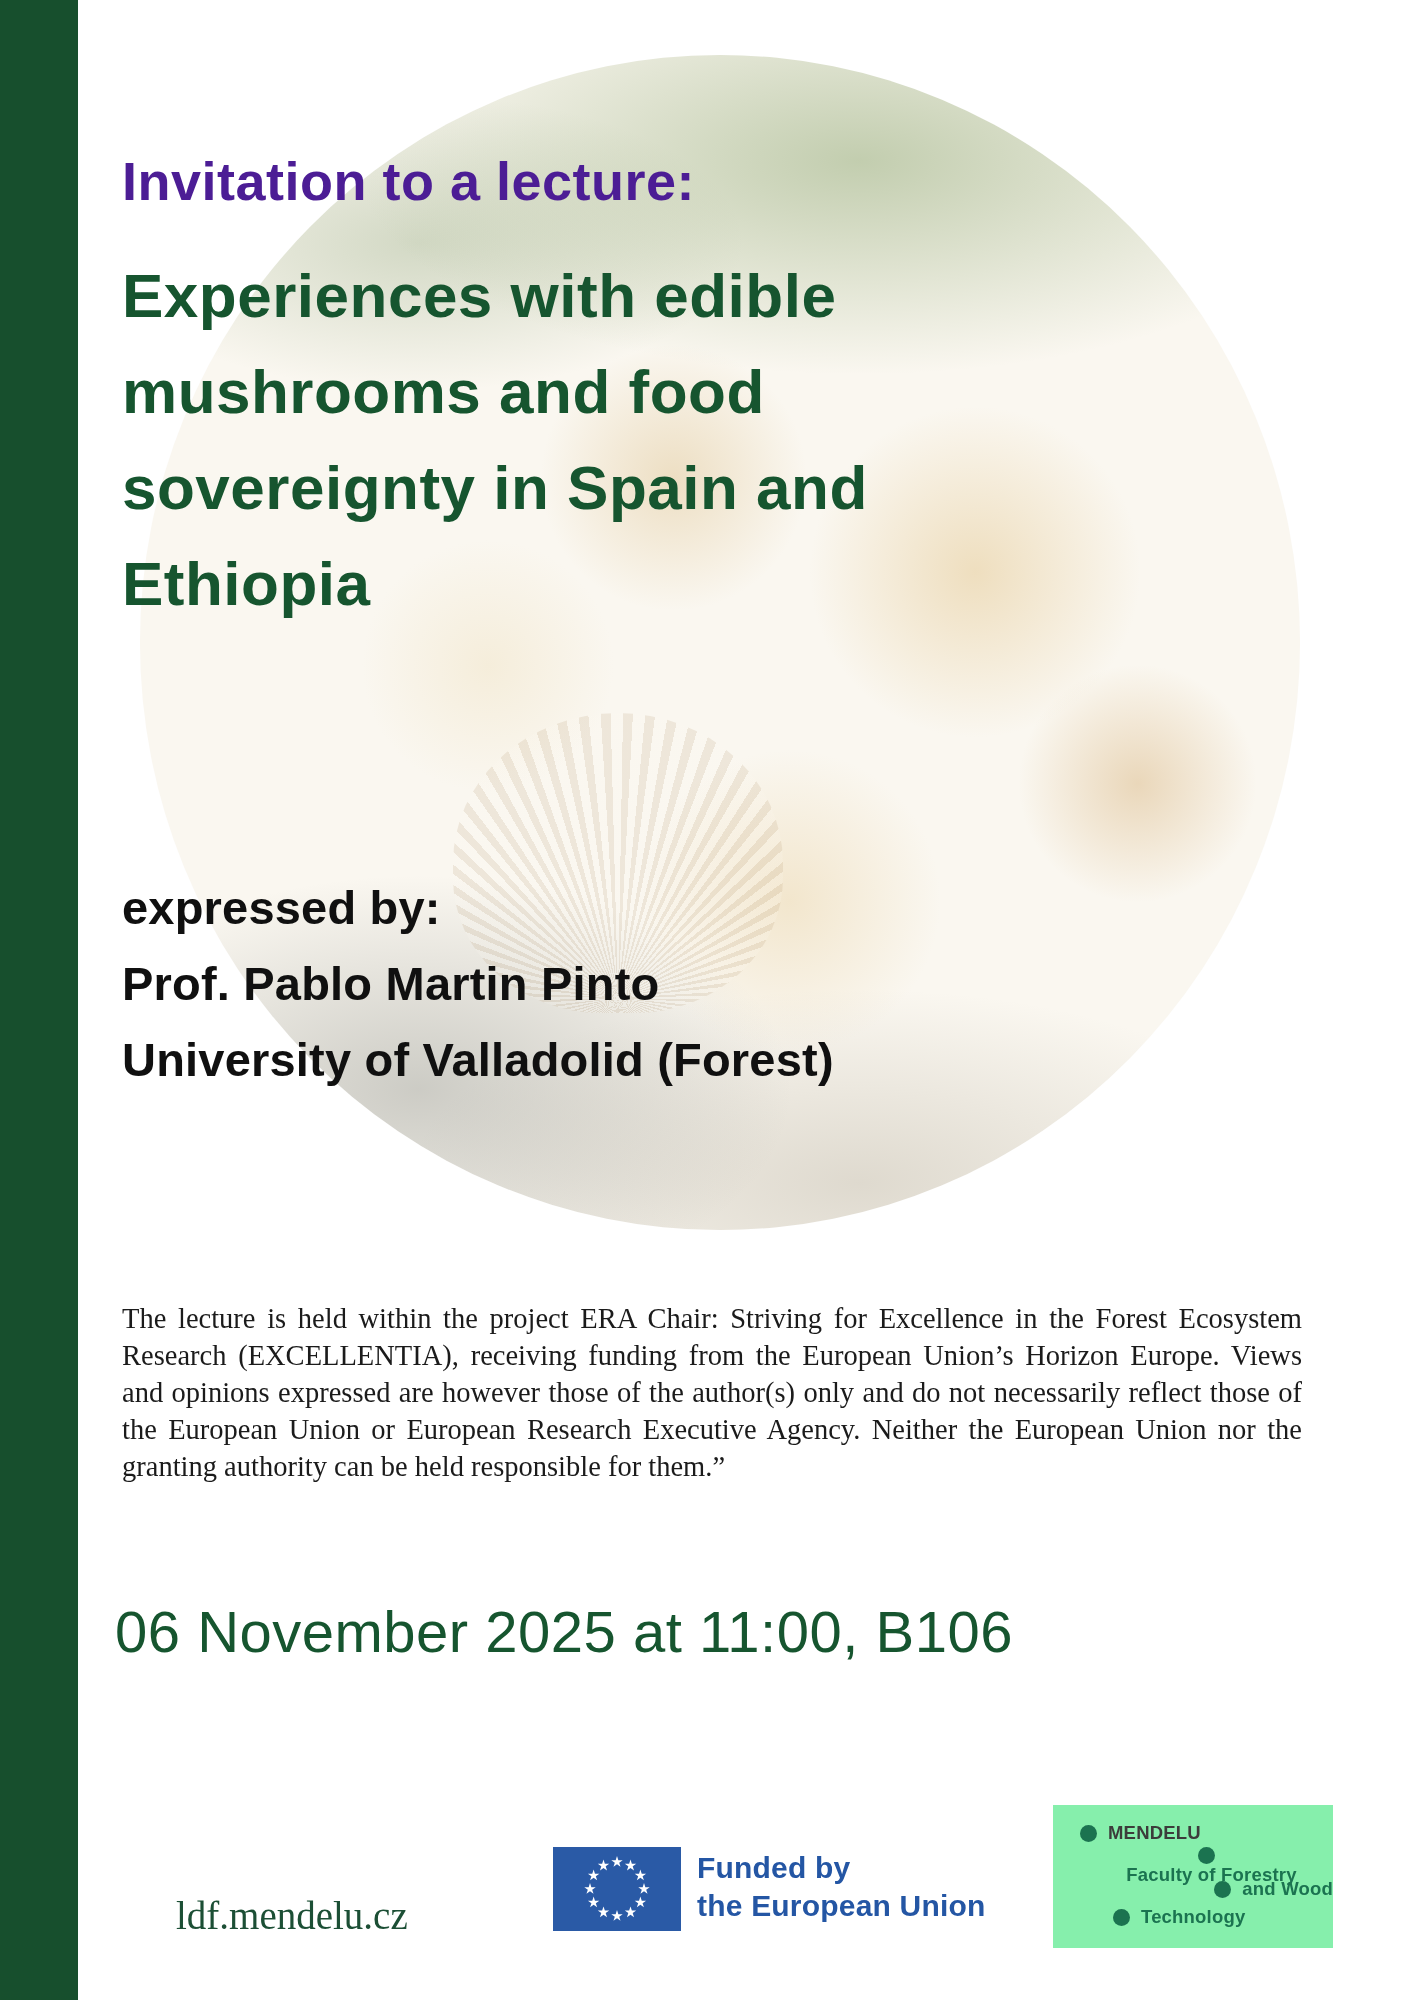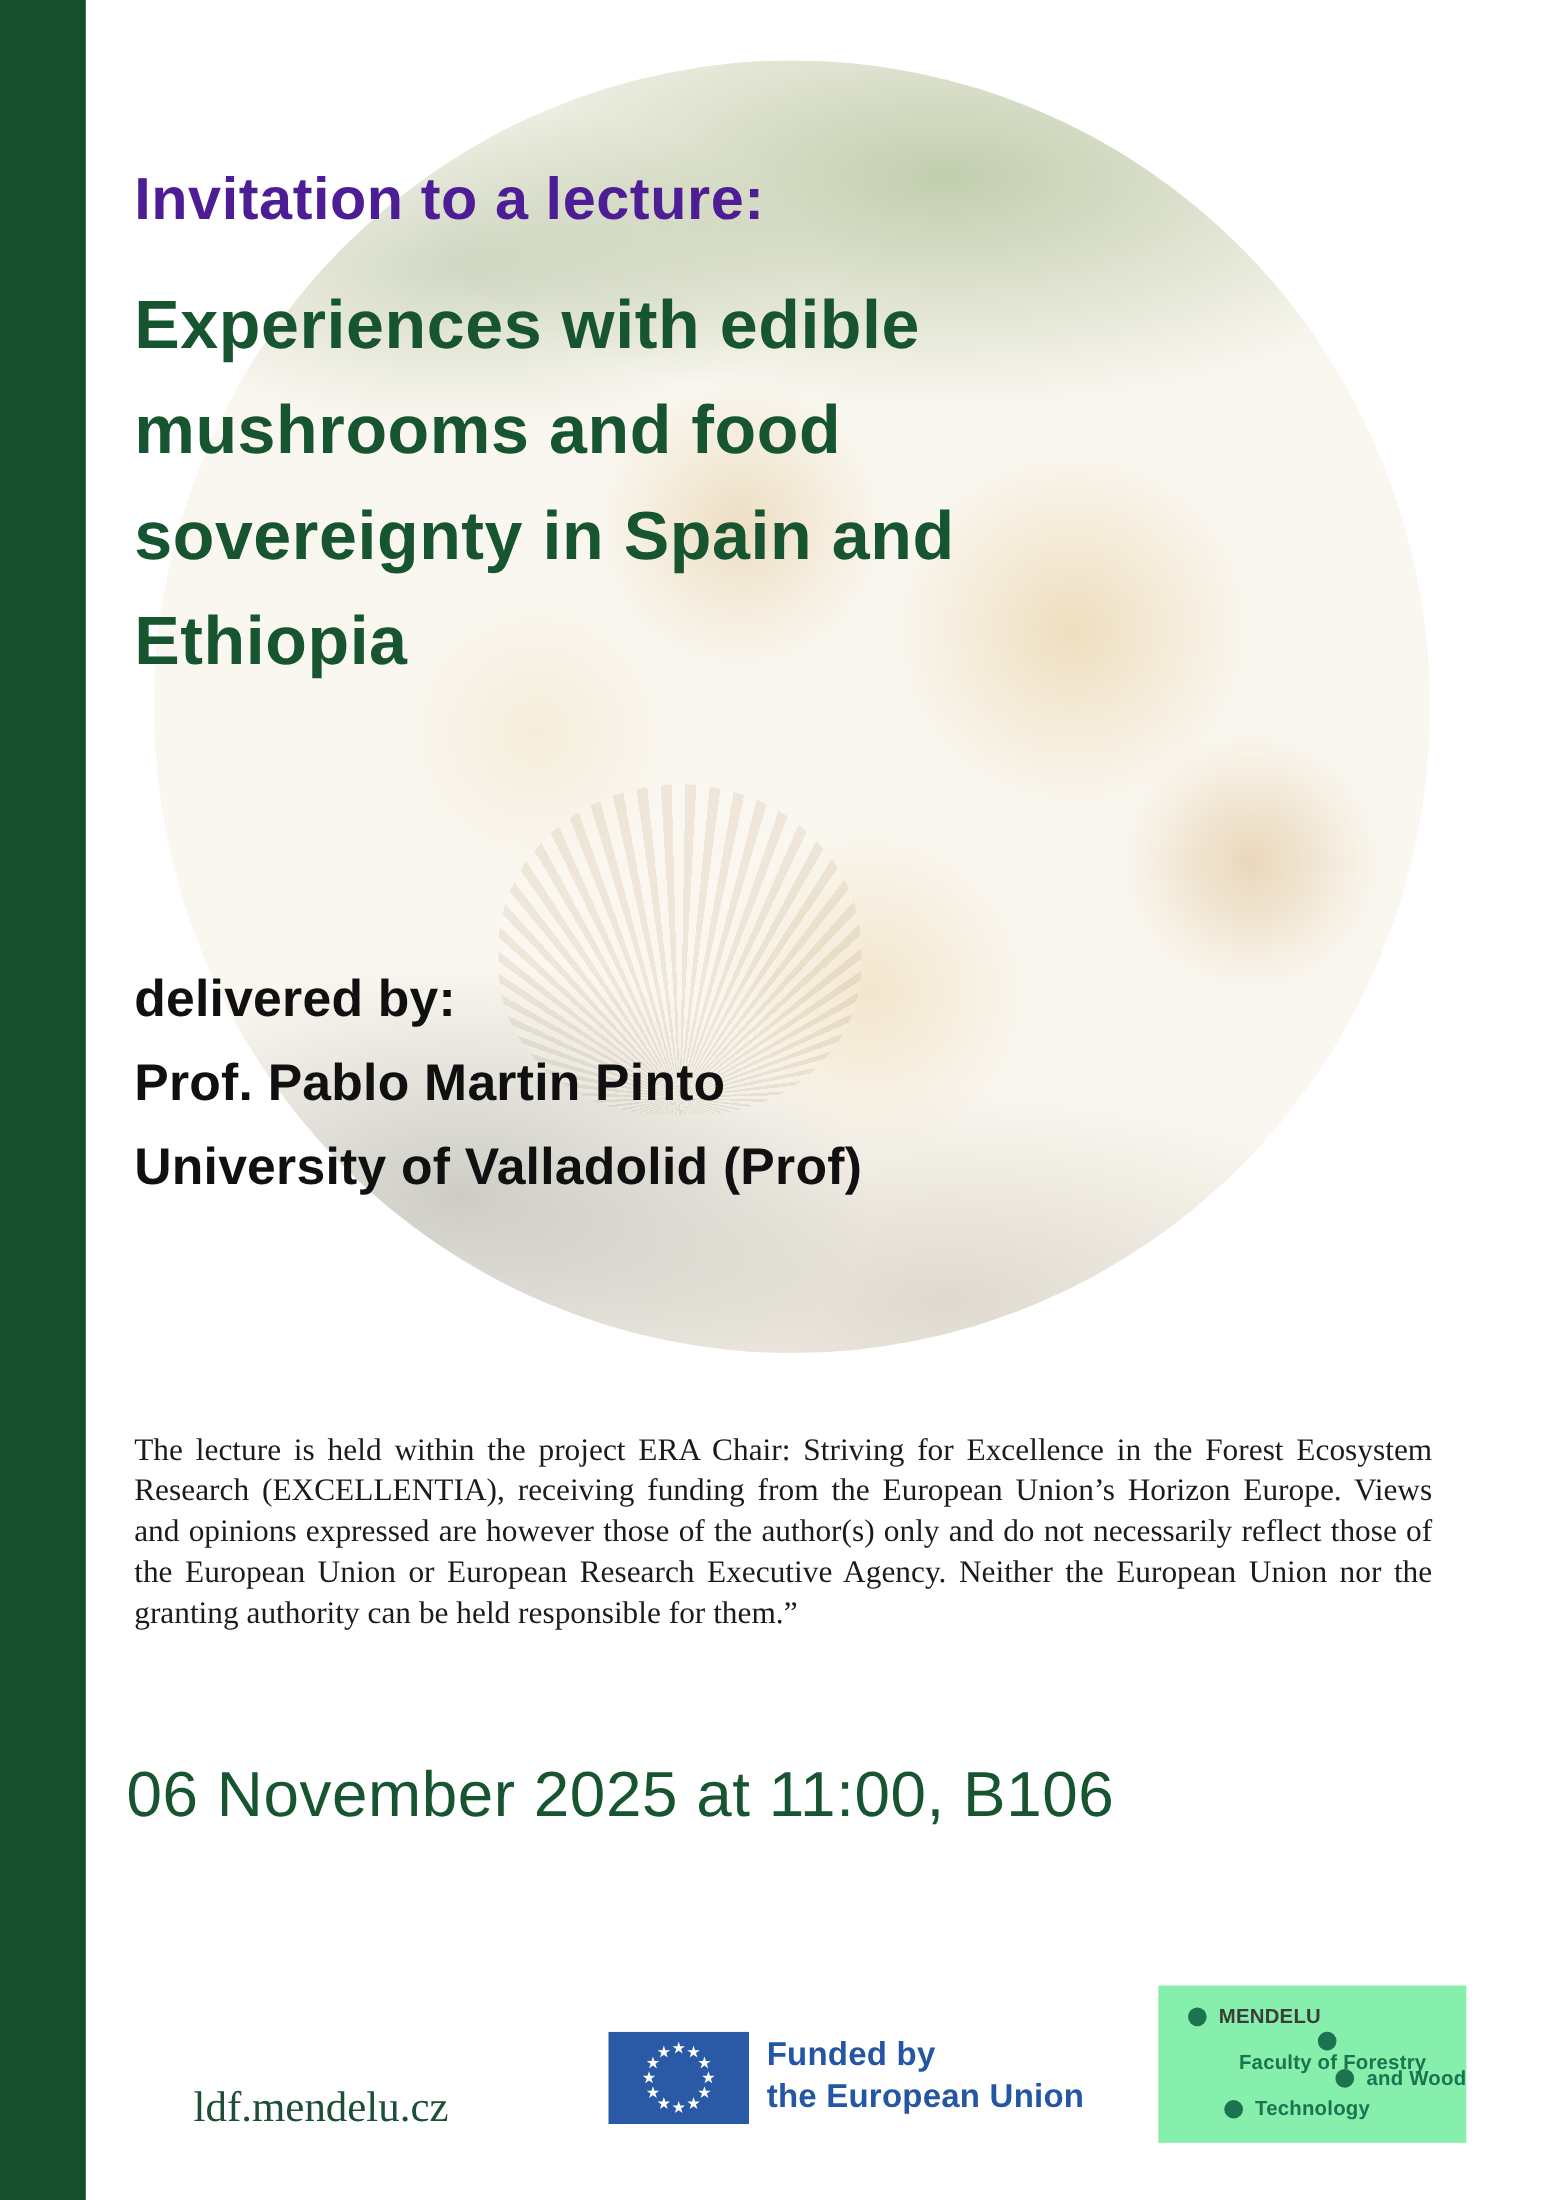--- a/index.html
+++ b/index.html
@@ -101,23 +101,23 @@
 
   <div class="photo-circle">
     <div class="gills"></div>
   </div>
 
   <div class="heading">Invitation to a lecture:</div>
 
   <div class="title">Experiences with edible mushrooms and food sovereignty in Spain and Ethiopia</div>
 
   <div class="delivered">
-    <div>delivered by:</div>
+    <div>expressed by:</div>
     <div>Prof. Pablo Martin Pinto</div>
-    <div>University of Valladolid (Prof)</div>
+    <div>University of Valladolid (Forest)</div>
   </div>
 
   <div class="disclaimer">The lecture is held within the project ERA Chair: Striving for Excellence in the Forest Ecosystem Research (EXCELLENTIA), receiving funding from the European Union’s Horizon Europe. Views and opinions expressed are however those of the author(s) only and do not necessarily reflect those of the European Union or European Research Executive Agency. Neither the European Union nor the granting authority can be held responsible for them.”</div>
 
   <div class="datetime">06 November 2025 at 11:00, B106</div>
 
   <div class="website">ldf.mendelu.cz</div>
 
   <div class="eu-block">
     <svg class="eu-flag" viewBox="0 0 128 84" xmlns="http://www.w3.org/2000/svg" aria-hidden="true">

